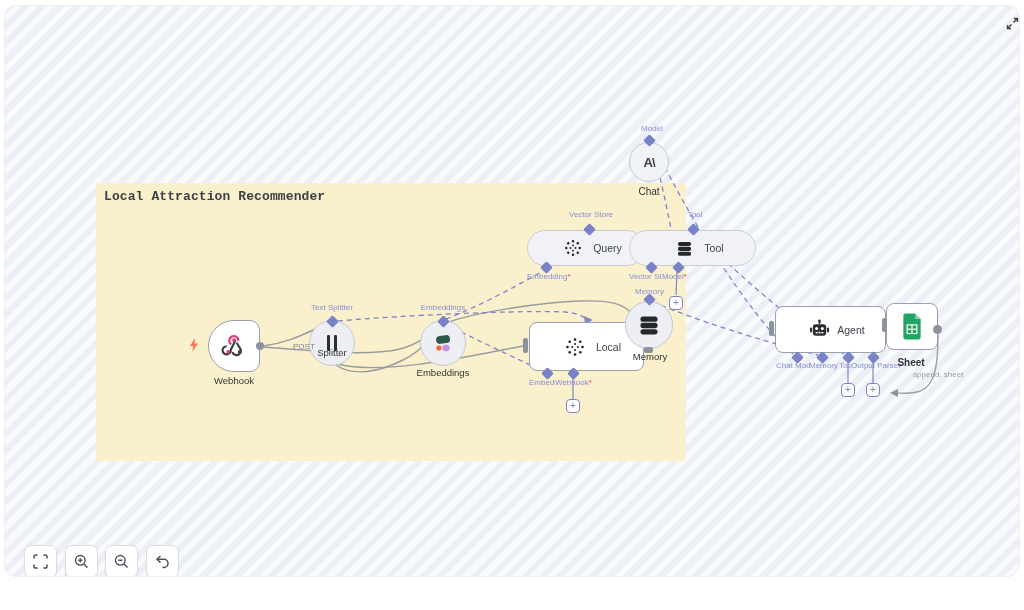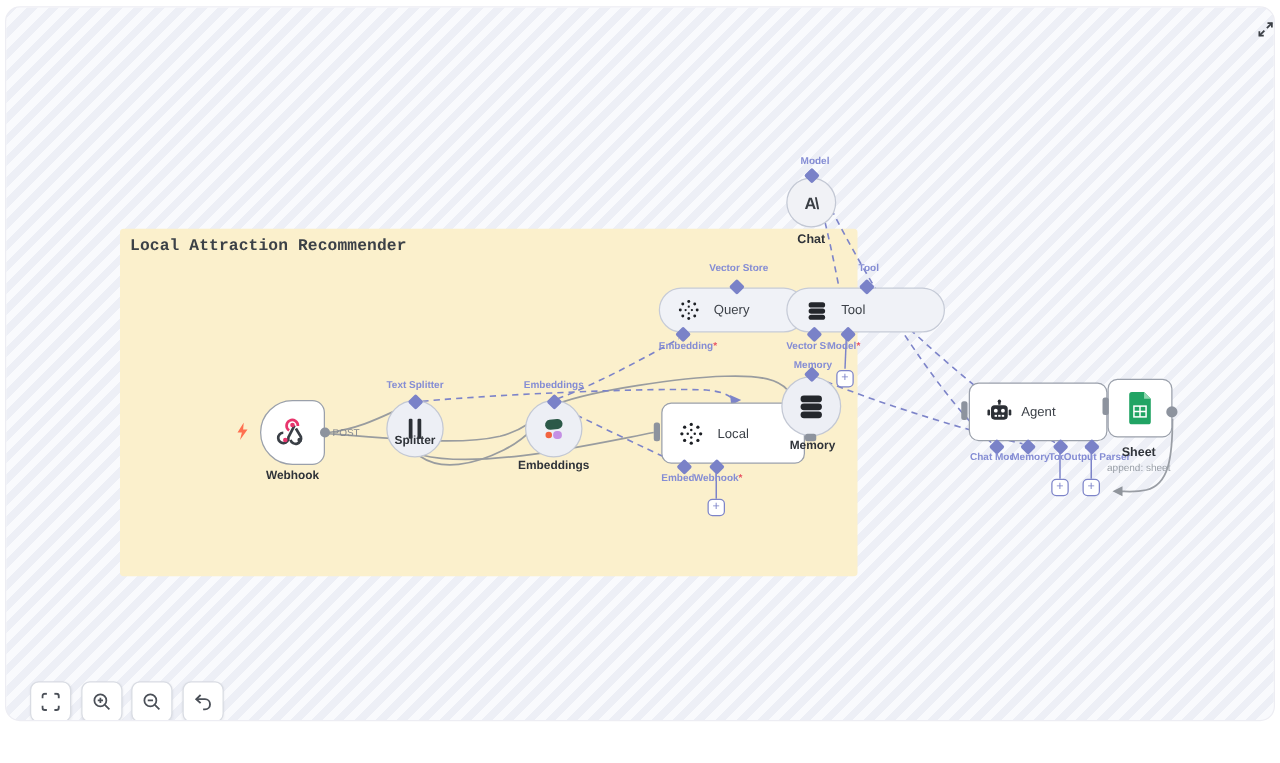--- a/index.html
+++ b/index.html
@@ -6,30 +6,30 @@
   html,body { width:1024px; height:610px; background:#ffffff; font-family:"Liberation Sans", sans-serif; overflow:hidden; }
   .canvas {
     position:absolute; left:4px; top:5px; width:1016px; height:572px;
     border-radius:12px; border:1px solid #ededf3;
     background:repeating-linear-gradient(135deg,#edeff6 0 6px,#f9fafd 6px 12px);
     overflow:hidden;
   }
   .group-box { position:absolute; left:91px; top:177px; width:590px; height:278px; background:#FBF0CC; border-radius:3px; z-index:0; }
   .group-title { position:absolute; left:99px; top:183px; font-size:13px; font-weight:bold; color:#3c4147; z-index:1; letter-spacing:.1px;font-family:Liberation Mono, monospace; }
   svg.edges { position:absolute; left:0; top:0; width:1016px; height:572px; z-index:1; }
-  .node { position:absolute; z-index:2; background:#ffffff; border:1.3px solid #9aa0ab; display:flex; align-items:center; }
+  .node { position:absolute; z-index:2; background:#ffffff; border:1.3px solid #9aa0ab; display:flex; align-items:center;justify-content:center; }
   .circle-node { position:absolute; z-index:2; background:#edeff5; border:1.3px solid #c3c8d4; border-radius:50%; display:flex; align-items:center; justify-content:center; }
   .pill { border-radius:18px; background:#f0f2f7; border:1.3px solid #c6cbd7; }
   .node-title { font-size:10.5px; color:#3c4148; font-weight:500; }
-  .nlabel { position:absolute; z-index:3; font-size:9.5px; font-weight:700; color:#2f3339; transform:translateX(-50%); white-space:nowrap; }
-  .plabel { position:absolute; z-index:3; font-size:8px; color:#858DD4; white-space:nowrap;font-weight:bold; }
+  .nlabel { position:absolute; z-index:3; font-size:9.5px; font-weight:400; color:#2f3339; transform:translateX(-50%); white-space:nowrap; }
+  .plabel { position:absolute; z-index:3; font-size:8px; color:#858DD4; white-space:nowrap; }
   .plabel.center { transform:translateX(-50%); }
   .clip { display:inline-block; overflow:hidden; vertical-align:top; }
   .star { color:#E84F60; }
-  .gray8 { position:absolute; z-index:3; font-size:8px; color:#83888f; white-space:nowrap; }
+  .gray8 { position:absolute; z-index:3; font-size:8px; color:#83888f; white-space:nowrap;margin-left:27px; }
   .diamond { position:absolute; z-index:3; width:9px; height:9px; background:#7A82C8; border-radius:1.5px; transform:rotate(45deg); }
   .handle { position:absolute; z-index:3; background:#8d939e; border-radius:2px; }
   .dot { position:absolute; z-index:3; background:#8d939e; border-radius:50%; }
   .plus-btn { position:absolute; z-index:3; width:14px; height:14px; background:#fff; border:1.2px solid #7D84C9; border-radius:4px; color:#7D84C9; font-size:10px; line-height:11px; text-align:center; }
   .toolbar-btn { position:absolute; z-index:5; width:33px; height:33px; background:#fff; border:1px solid #d9dce3; border-radius:7px; box-shadow:0 1px 2px rgba(40,44,60,.07); display:flex; align-items:center; justify-content:center; cursor:pointer; }
   .expand-btn { position:absolute; z-index:5; left:997px; top:7px; width:20px; height:20px; display:flex; align-items:center; justify-content:center; cursor:pointer; }
   .bars { display:flex; gap:4px; }
   .bars i { display:block; width:3px; height:16px; background:#2c3036; border-radius:1px; }
   .ai-glyph { font-size:13px; font-weight:bold; color:#3a3e44; letter-spacing:-1px; }
 </style>

